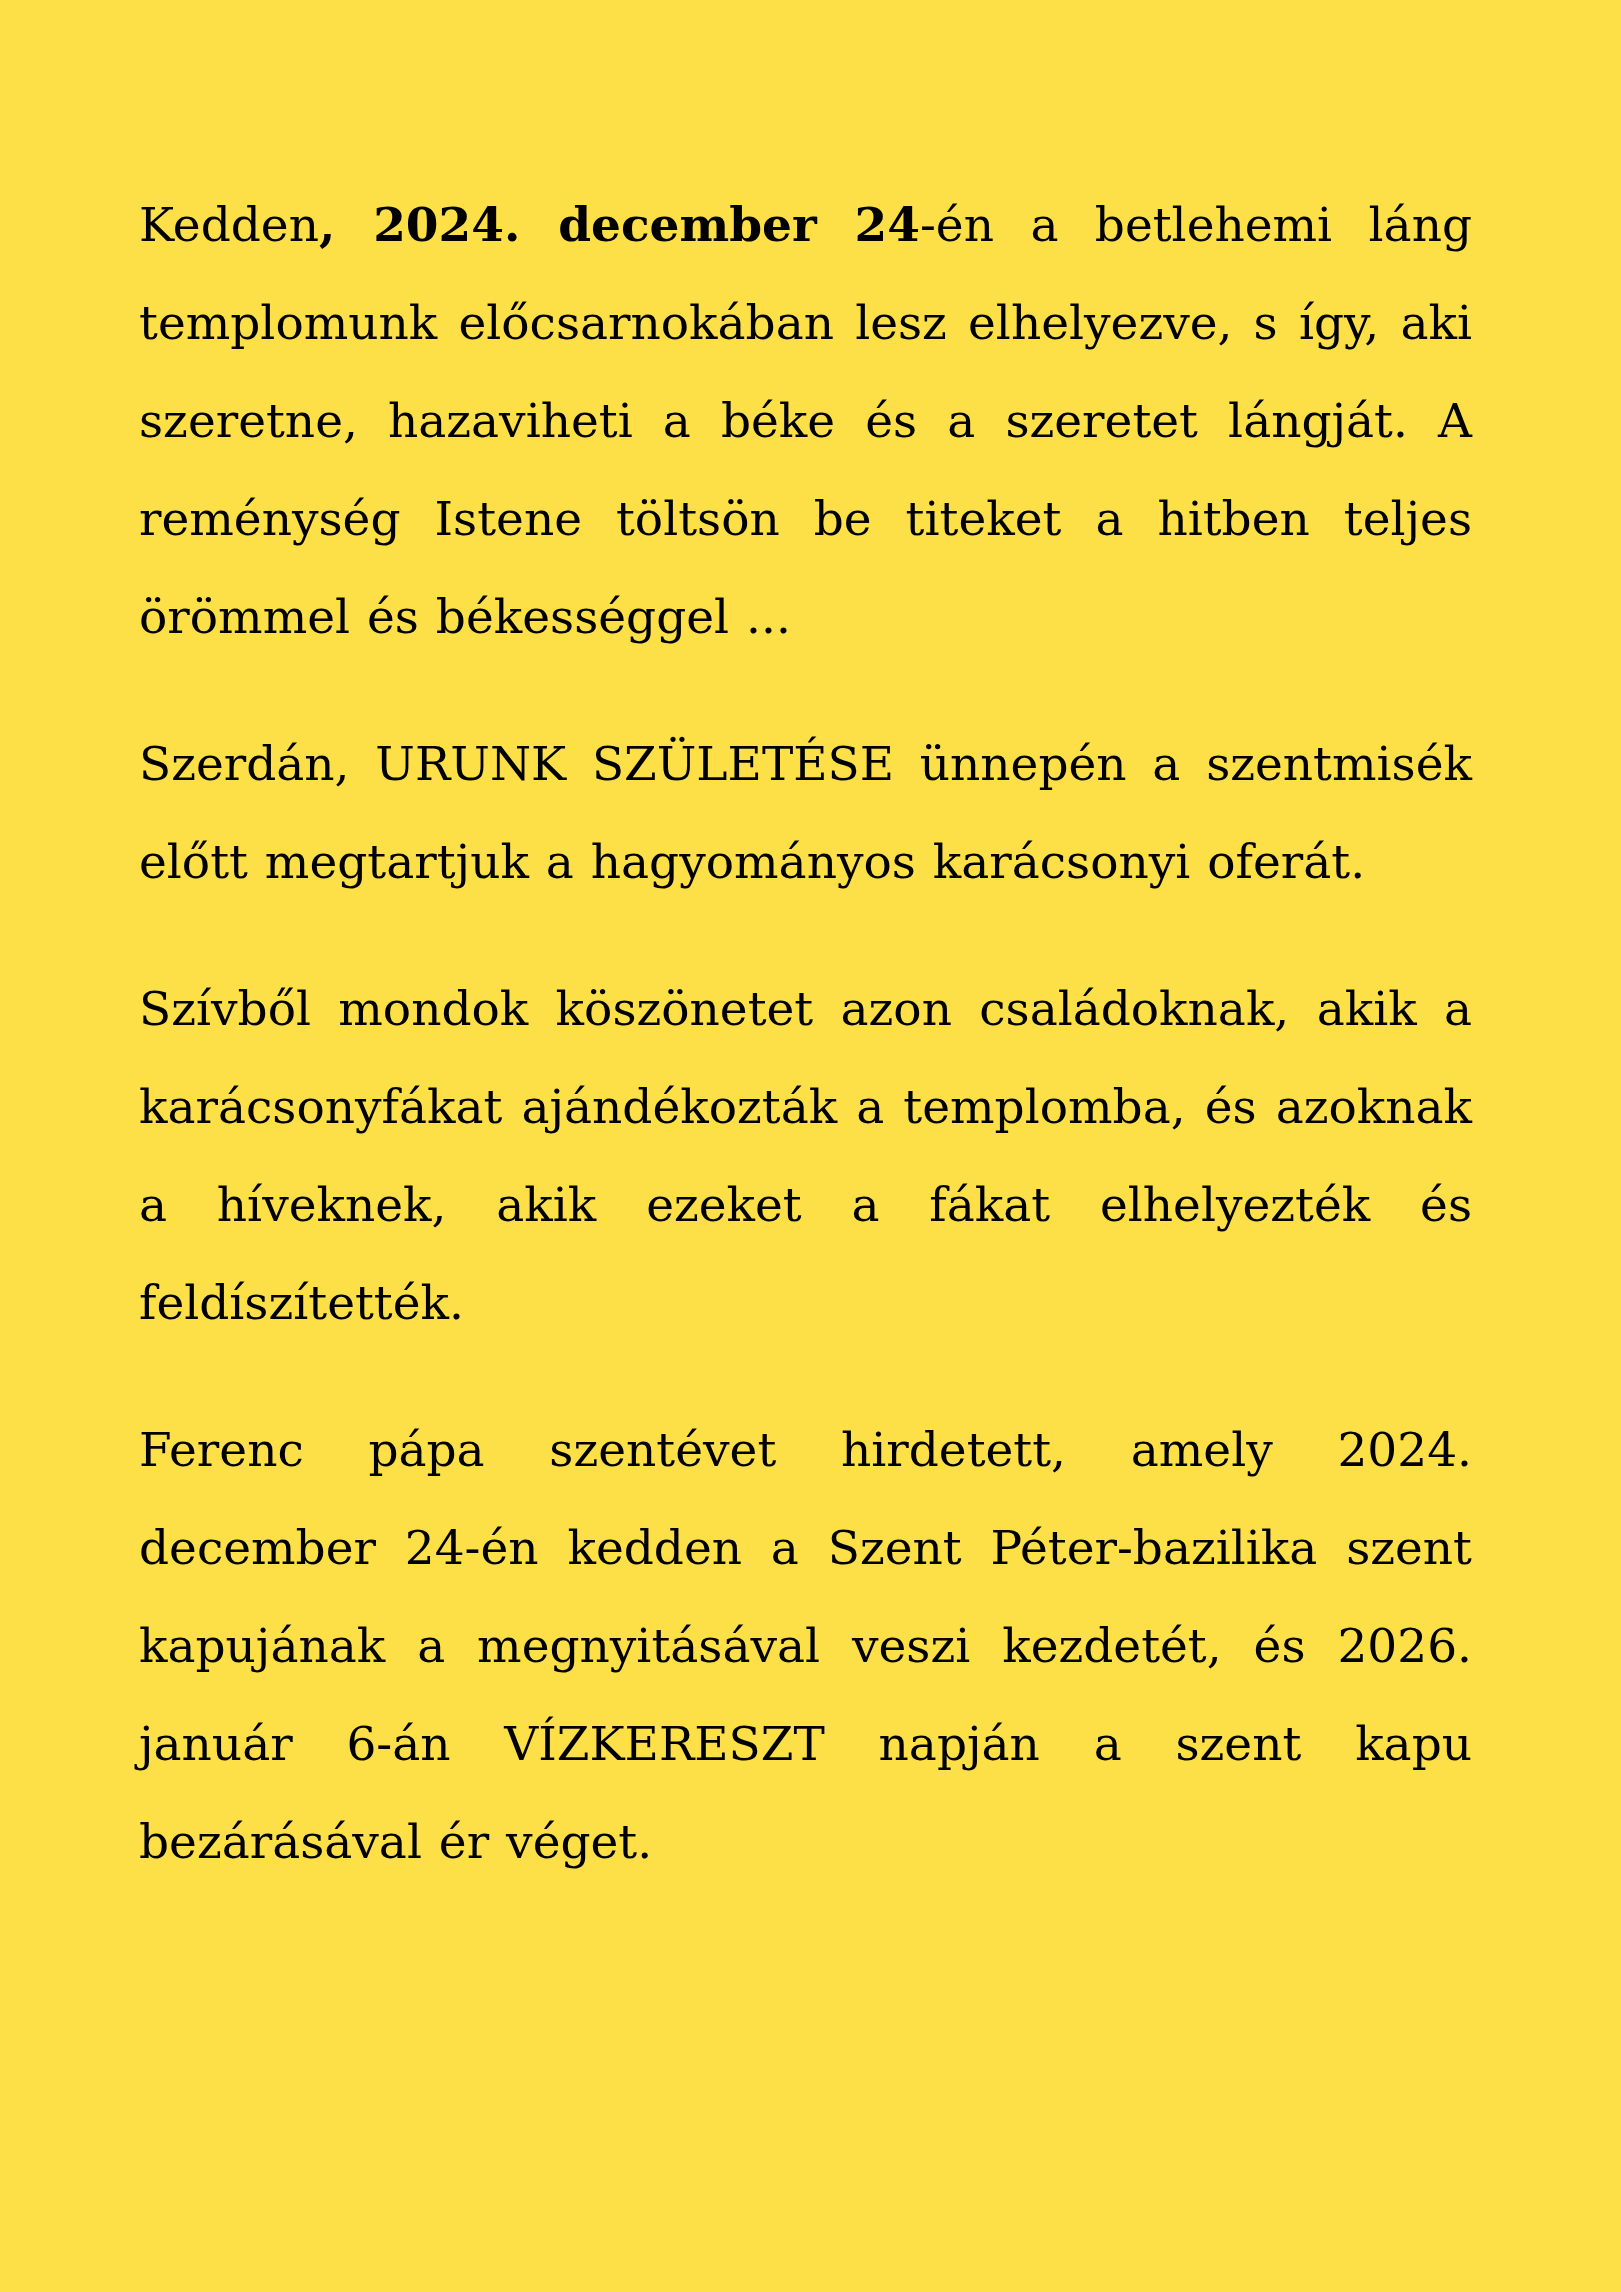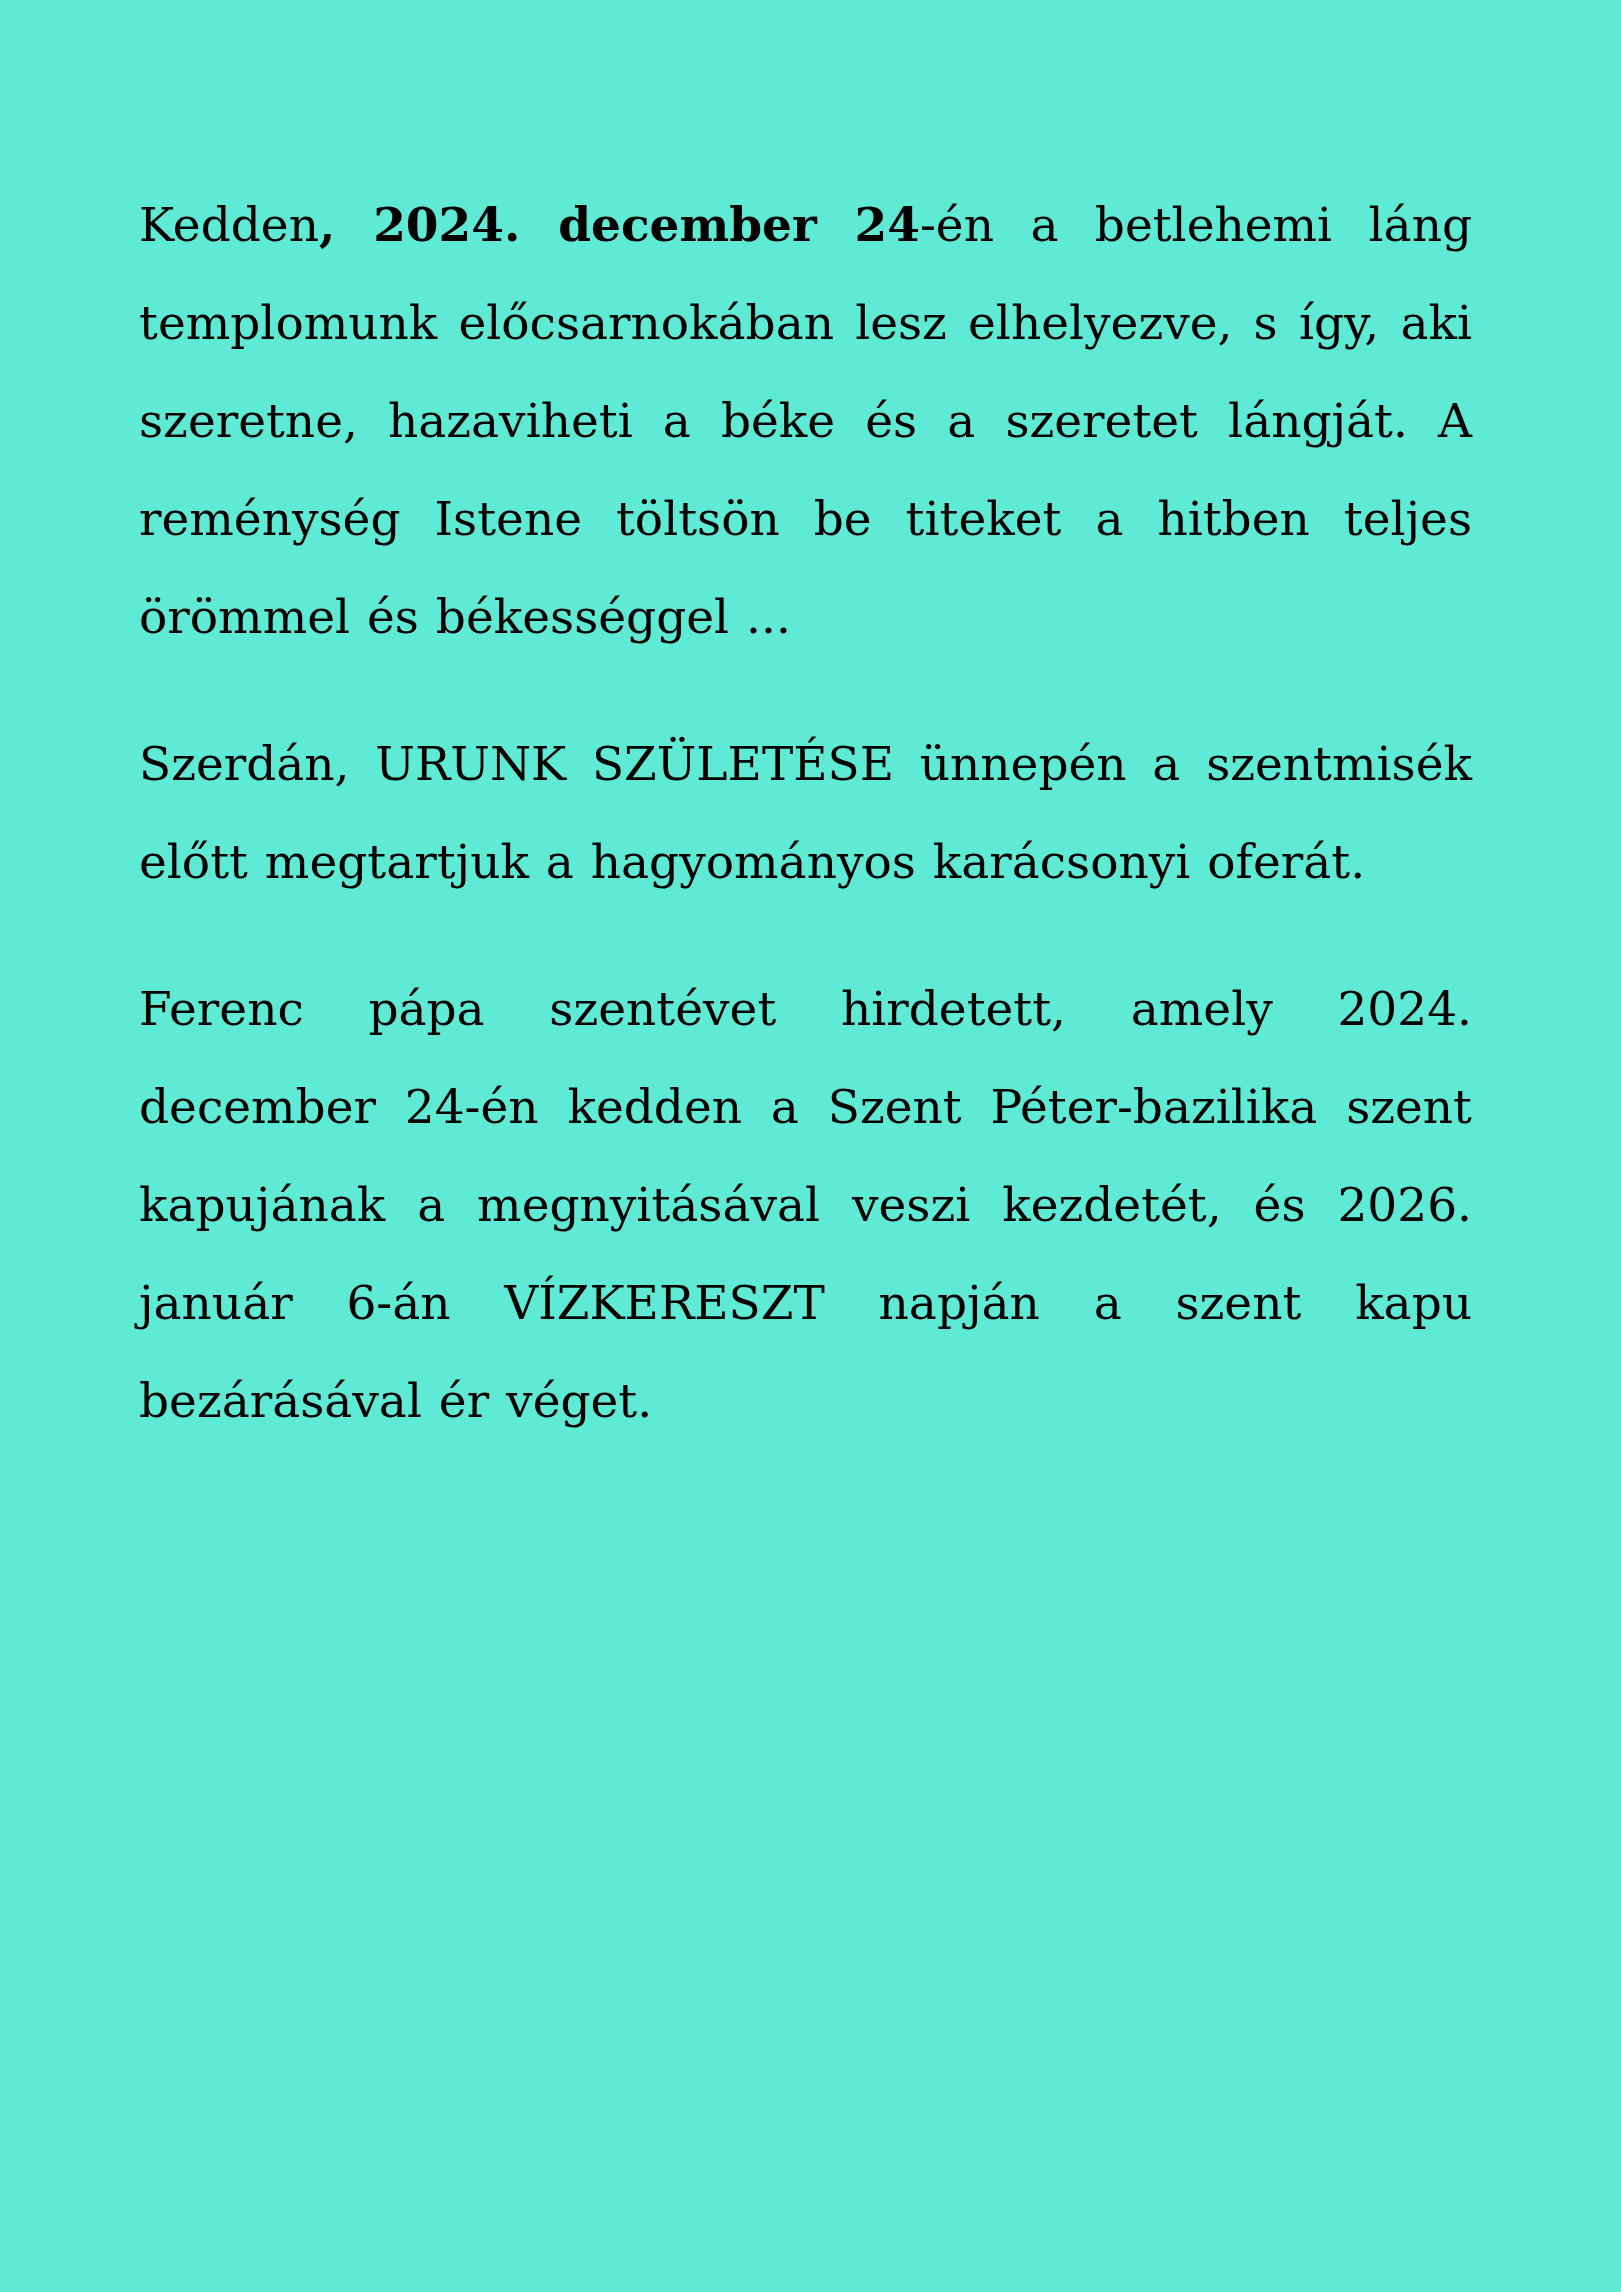--- a/index.html
+++ b/index.html
@@ -12,37 +12,38 @@
     height: 2293px;
     overflow: hidden;
     color: #000000;
     font-family: "DejaVu Serif", serif;
   }
   .page {
     box-sizing: border-box;
     width: 1621px;
     height: 2293px;
     padding: 176px 149px 0 139px;
-    background: #5eead4;
+    background: #fde047;
   }
   .doc-body p {
     margin: 0 0 49px 0;
     font-size: 47px;
     line-height: 98px;
     text-align: justify;
     letter-spacing: 0px;
     word-spacing: 2px;
   }
   .doc-body p .run-bold {
     font-weight: bold;
   }
 </style>
 </head>
 <body>
 
 <main class="page">
   <div class="doc-body" id="doc-body">
       <p><span class="run">Kedden</span><span class="run-bold">, 2024. december 24</span><span class="run">-én a betlehemi láng templomunk előcsarnokában lesz elhelyezve, s így, aki szeretne, hazaviheti a béke és a szeretet lángját. A reménység Istene töltsön be titeket a hitben teljes örömmel és békességgel ...</span></p>
       <p><span class="run">Szerdán, URUNK SZÜLETÉSE ünnepén a szentmisék előtt megtartjuk a hagyományos karácsonyi oferát.</span></p>
+      <p><span class="run">Szívből mondok köszönetet azon családoknak, akik a karácsonyfákat ajándékozták a templomba, és azoknak a híveknek, akik ezeket a fákat elhelyezték és feldíszítették.</span></p>
       <p><span class="run">Ferenc pápa szentévet hirdetett, amely 2024. december 24-én kedden a Szent Péter-bazilika szent kapujának a megnyitásával veszi kezdetét, és 2026. január 6-án VÍZKERESZT napján a szent kapu bezárásával ér véget.</span></p>
     </div>
 </main>
 
 
 </body></html>

